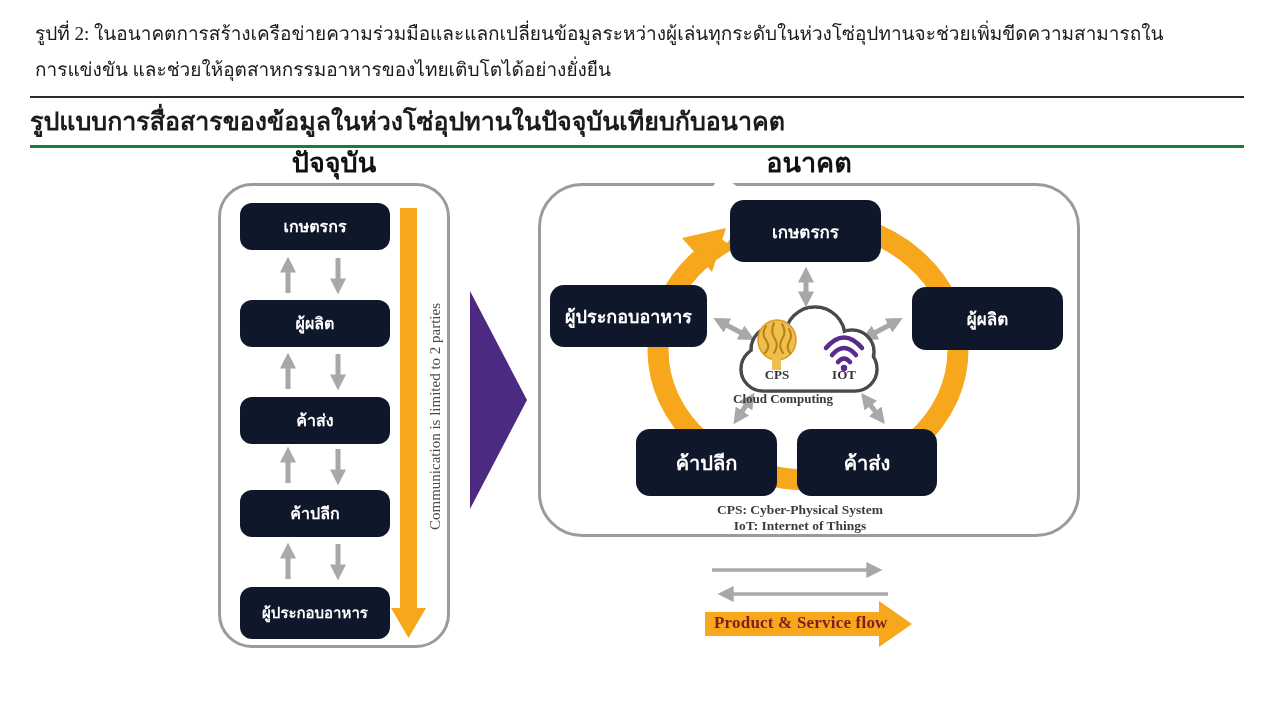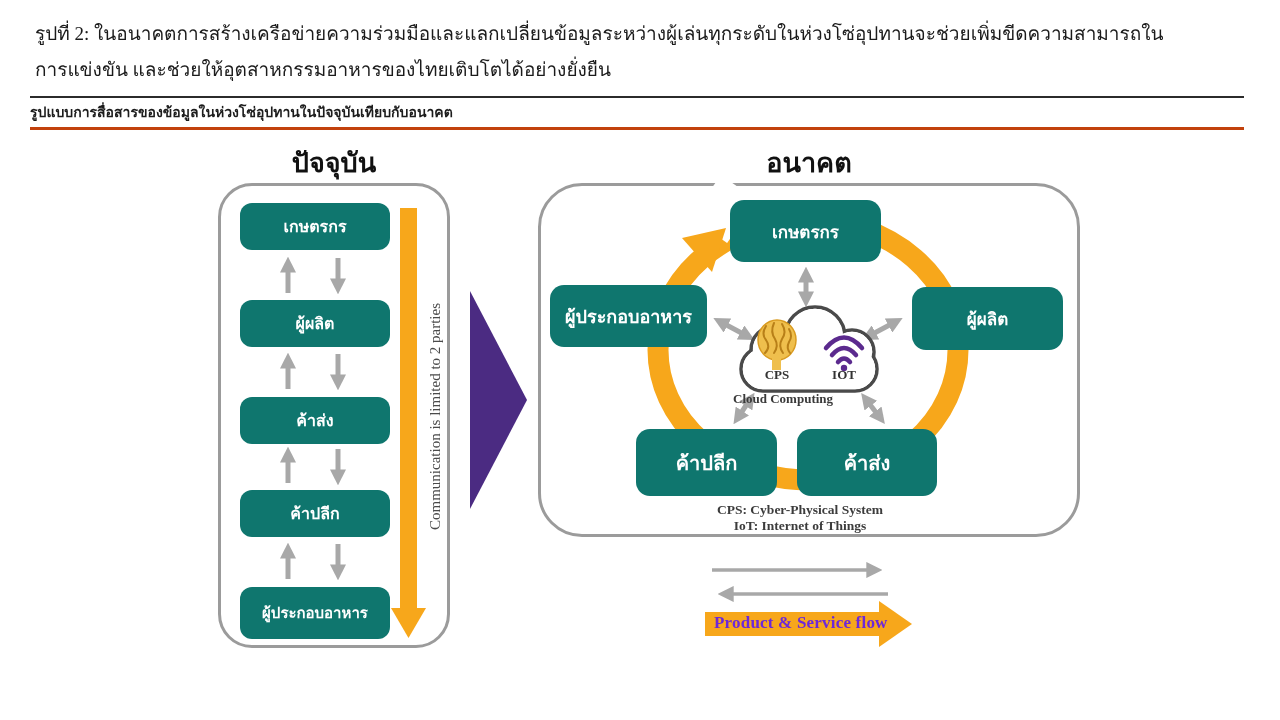--- a/index.html
+++ b/index.html
@@ -2,46 +2,46 @@
 <html><head>
 <meta charset="utf-8">
 <style>
   html,body{margin:0;padding:0;background:#fff;}
   .page{position:relative;width:1280px;height:720px;background:#fff;overflow:hidden;
         font-family:Liberation Serif, serif;color:#1c1c1c;}
   .abs{position:absolute;}
   
   .caption{left:35px;top:16px;width:1205px;font-size:19px;line-height:36px;color:#1b1b1b;}
   .rule-top{left:30px;top:96px;width:1214px;height:0;border-top:2px solid #2b2b2b;}
-  .section-title{left:30px;top:101px;width:1214px;font-size:14px;font-weight:bold;
-                 padding-bottom:4px;border-bottom:3px solid #c2410c;}
+  .section-title{left:30px;top:101px;width:1214px;font-size:25px;font-weight:bold;
+                 padding-bottom:4px;border-bottom:3px solid #15803d;}
   
   .panel{border:3px solid #9b9b9b;background:#fff;}
   .present-panel{left:218px;top:183px;width:226px;height:459px;border-radius:34px;}
   .future-panel{left:538px;top:183px;width:536px;height:348px;border-radius:44px;}
   .panel-title{font-size:27px;font-weight:bold;text-align:center;color:#111;}
   .present-title{left:218px;top:141px;width:232px;}
   .future-title{left:538px;top:141px;width:542px;}
   
-  .pbox{background:#0f766e;color:#fff;font-weight:bold;text-align:center;
+  .pbox{background:#0f172a;color:#fff;font-weight:bold;text-align:center;
         display:flex;align-items:center;justify-content:center;border-radius:12px;}
   .chain{left:240px;width:150px;height:47px;font-size:16px;}
   .fbox{border-radius:14px;}
   
   .flow-note{left:265px;top:408px;width:340px;text-align:center;font-size:15px;color:#4a4a4a;
              transform:rotate(-90deg);transform-origin:center;}
   
   .hub-label{font-size:13px;font-weight:bold;color:#333;text-align:center;}
   .cloud-caption{left:733px;top:391px;width:150px;text-align:left;font-size:13px;
                  font-weight:bold;color:#3a3a3a;}
   .footnote{left:640px;width:320px;text-align:center;font-size:13.5px;font-weight:600;color:#3c3c3c;}
   
   .legend-comm{left:700px;top:570px;width:200px;text-align:center;font-size:18px;
                font-weight:800;color:#1a1a1a;}
-  .legend-flow{left:714px;top:613px;font-size:17px;font-weight:800;color:#6d28d9;letter-spacing:.2px;}
+  .legend-flow{left:714px;top:613px;font-size:17px;font-weight:800;color:#7f1d1d;letter-spacing:.2px;}
   svg{position:absolute;left:0;top:0;}
 </style>
 </head>
 <body>
 
 <div class="page">
 
   <div class="abs caption">
     <div>รูปที่ 2: ในอนาคตการสร้างเครือข่ายความร่วมมือและแลกเปลี่ยนข้อมูลระหว่างผู้เล่นทุกระดับในห่วงโซ่อุปทานจะช่วยเพิ่มขีดความสามารถใน</div>
     <div>การแข่งขัน และช่วยให้อุตสาหกรรมอาหารของไทยเติบโตได้อย่างยั่งยืน</div>

